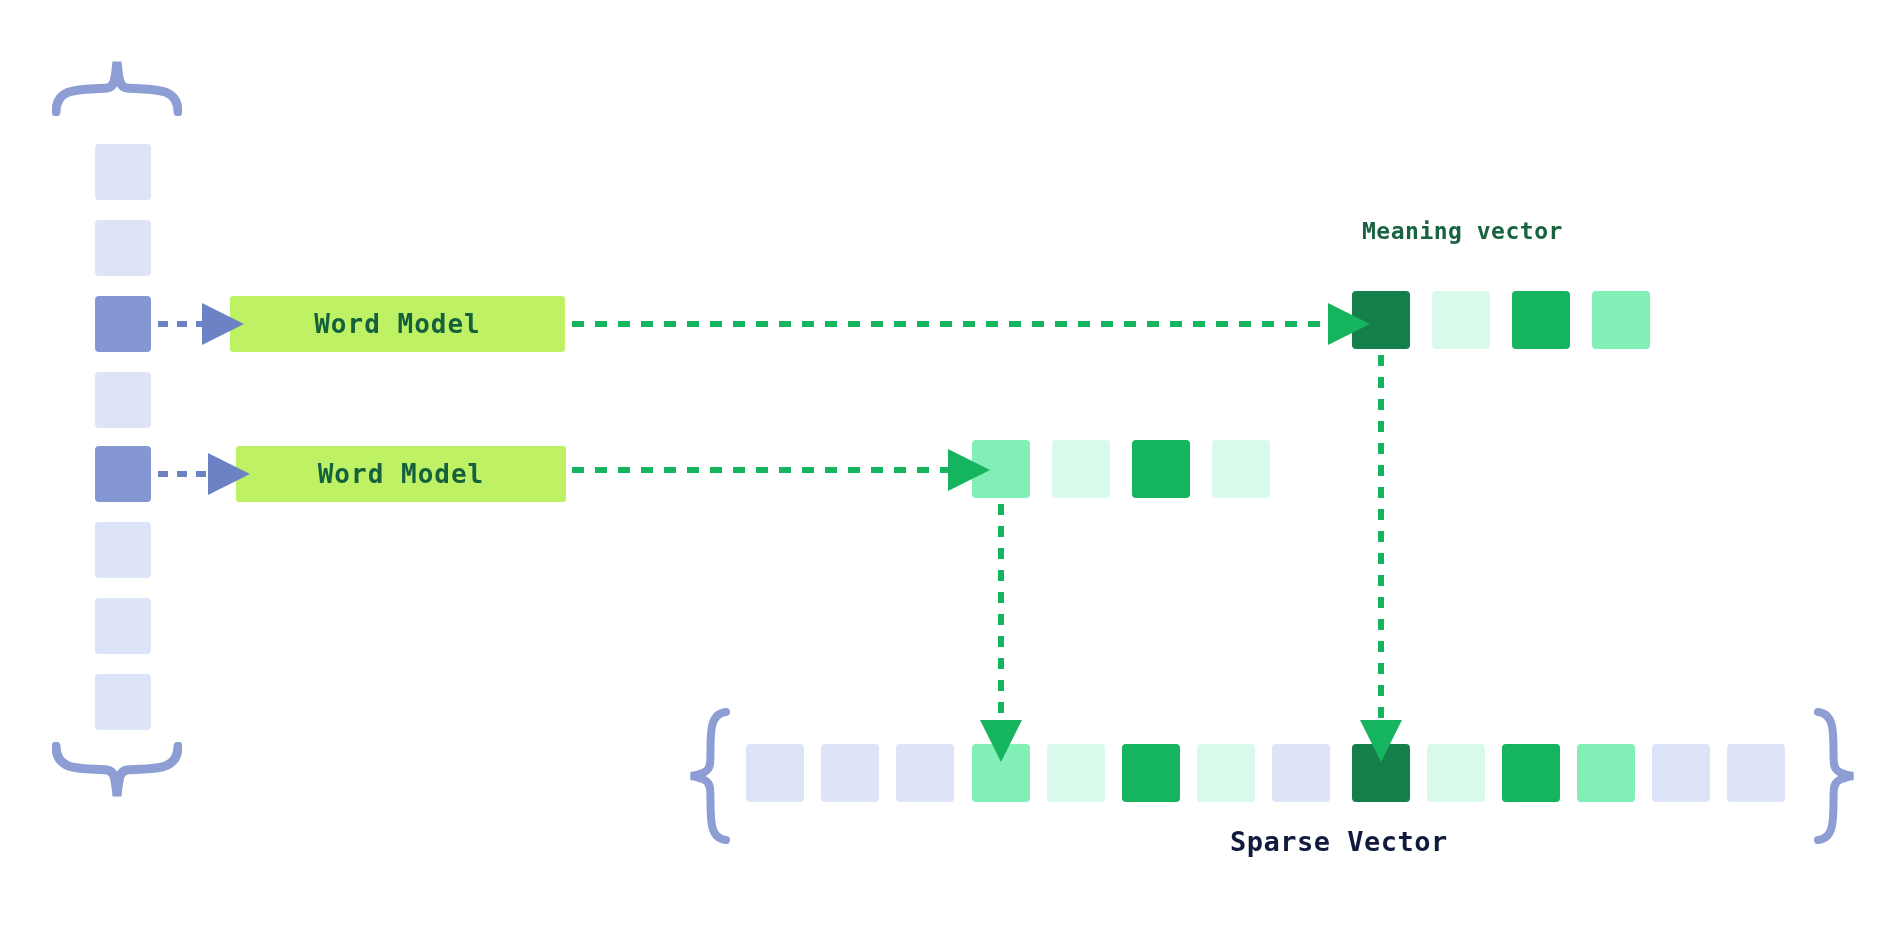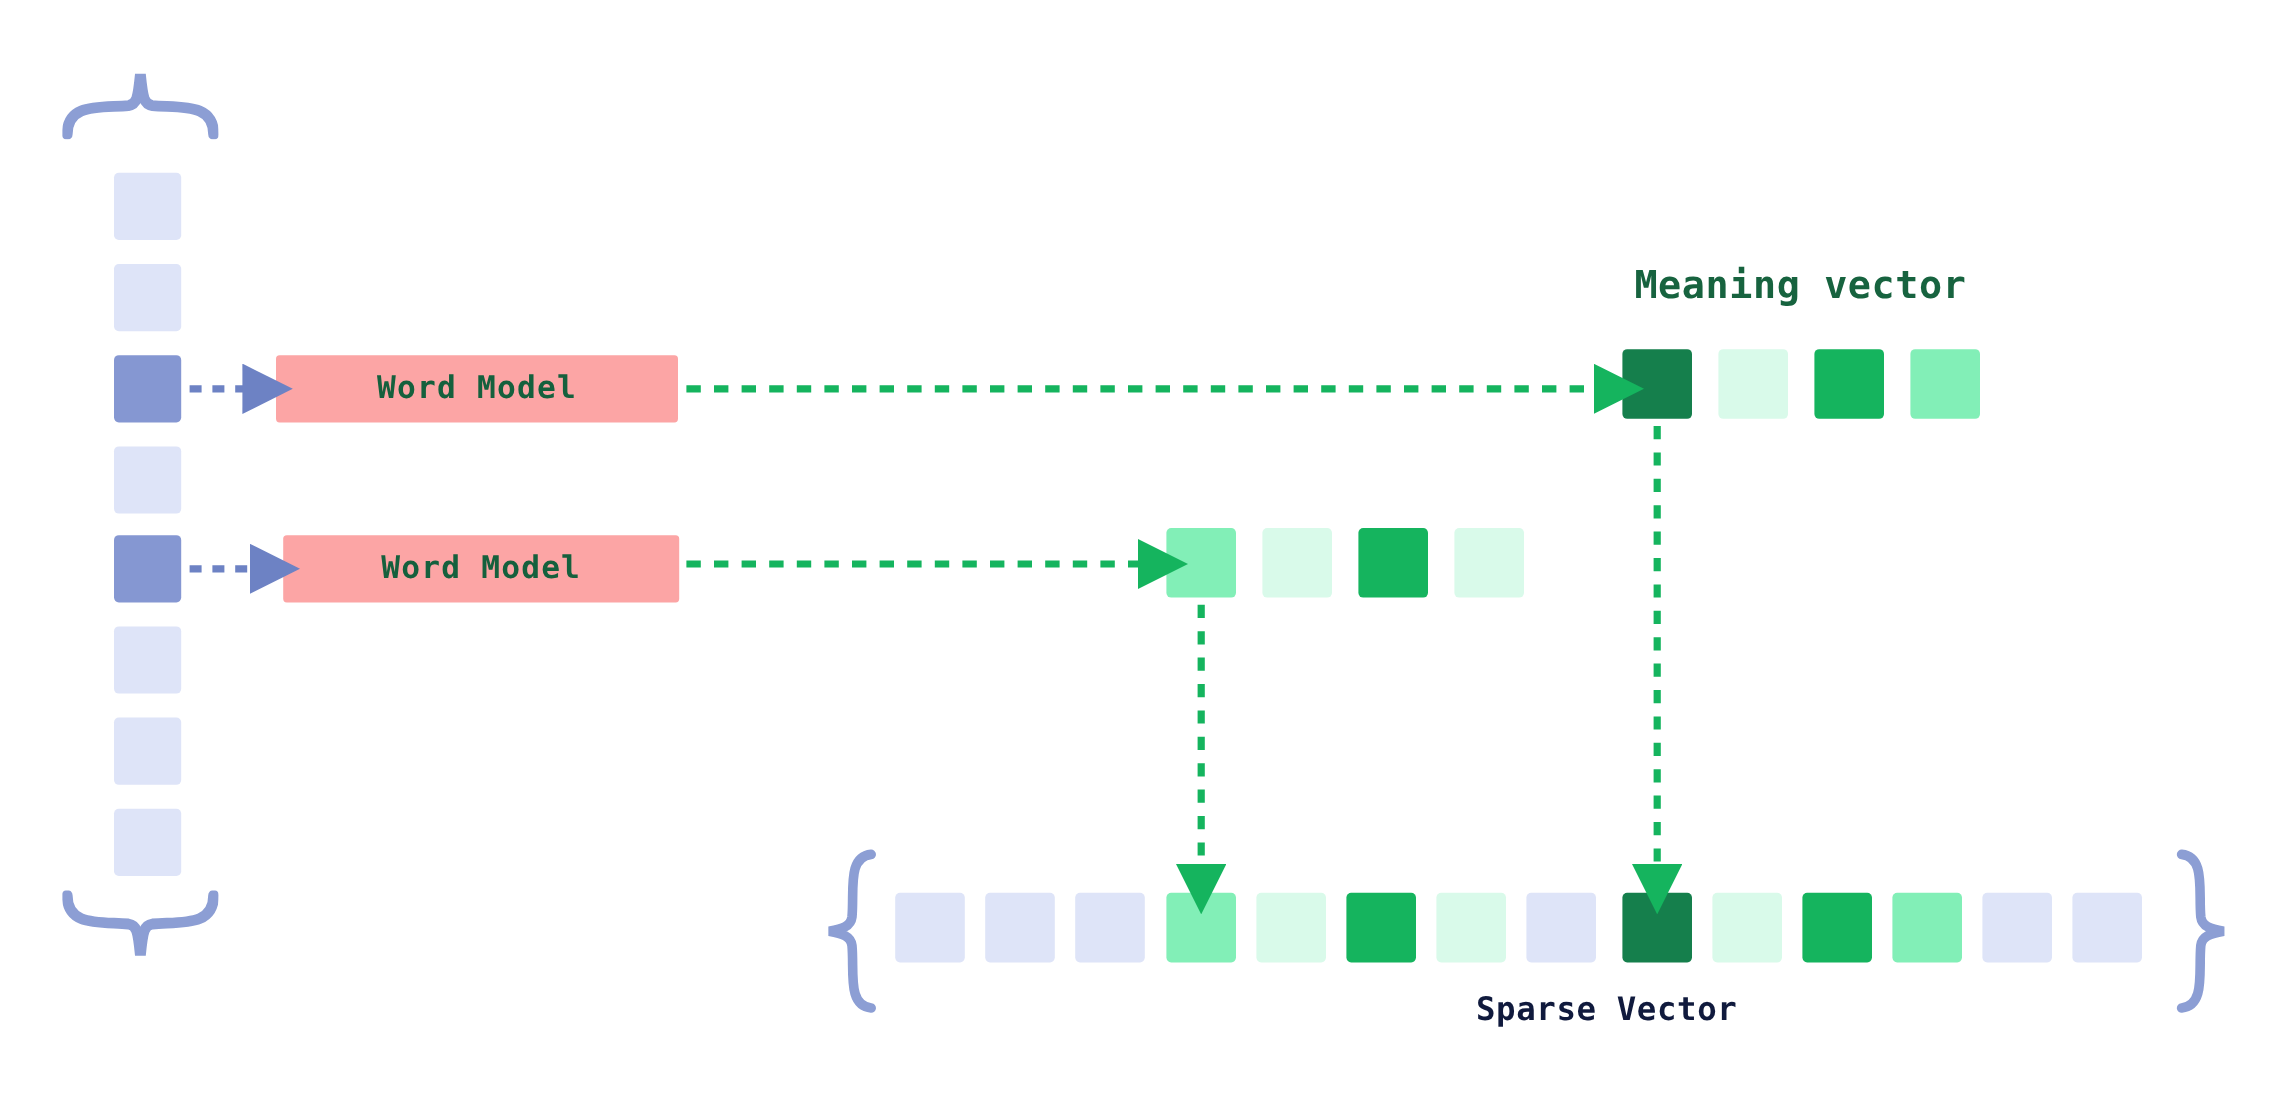--- a/index.html
+++ b/index.html
@@ -30,21 +30,21 @@
   }
   #bow-title {
     left: 24px;
     top: 36px;
     font-size: 30px;
     color: #101a3d;
   }
   #meaning-title {
     left: 1362px;
     top: 218px;
-    font-size: 32px;
+    font-size: 23px;
     color: #17633f;
     font-weight: 700;
   }
   #sparse-title {
     left: 1230px;
     top: 826px;
     font-size: 27px;
     color: #101a3d;
   }
 
@@ -89,21 +89,21 @@
   .c-blue-light { background: #dee4f8; }
   .c-blue-dark  { background: #8597d2; }
   .c-green-pale { background: #d9faea; }
   .c-green-soft { background: #82efb7; }
   .c-green-mid  { background: #15b45e; }
   .c-green-dark { background: #157f4c; }
 
   
   .model-box {
     position: absolute;
-    background: #fca5a5;
+    background: #bef264;
     border-radius: 3px;
     display: flex;
     align-items: center;
     justify-content: center;
     color: #15603d;
     font-family: "DejaVu Sans Mono", "Liberation Mono", monospace;
     font-size: 26px;
     font-weight: 700;
     letter-spacing: 1px;
   }

